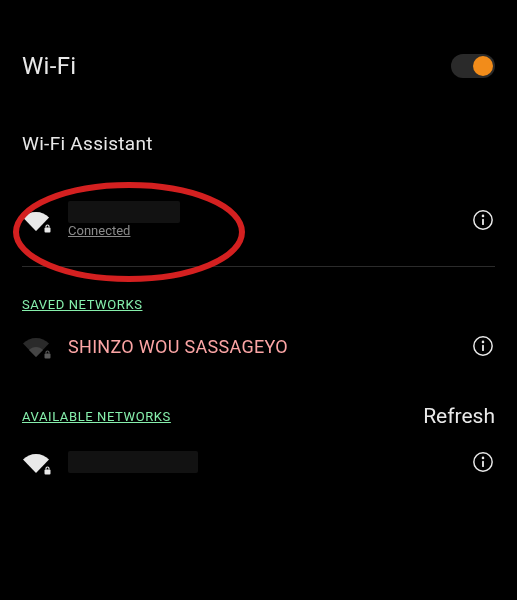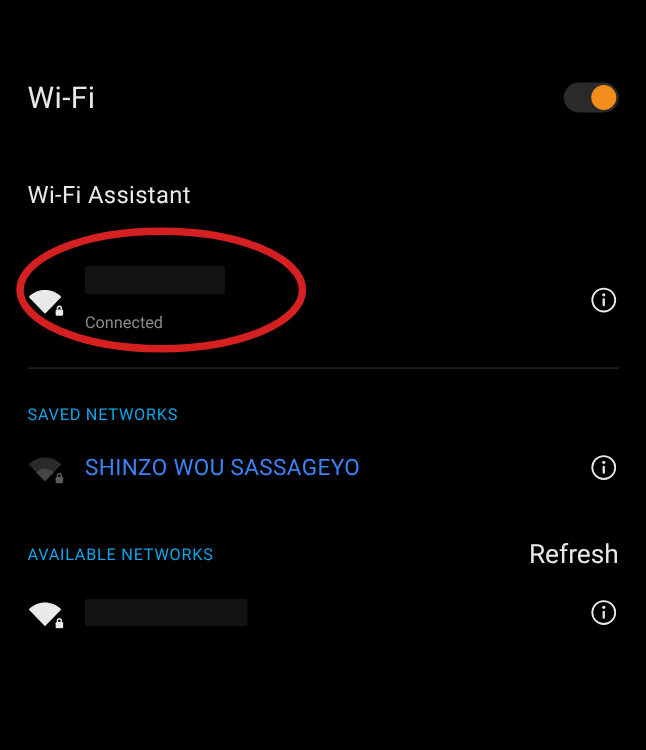--- a/index.html
+++ b/index.html
@@ -1,57 +1,57 @@
 <!DOCTYPE html>
 <html><head>
   <meta charset="utf-8">
   <style>
     * { margin:0; padding:0; box-sizing:border-box; }
     body {
       width:517px; height:600px; background:#000; color:#fff;
       font-family:-apple-system,BlinkMacSystemFont,"Segoe UI",Roboto,Helvetica,Arial,sans-serif;
       overflow:hidden; position:relative;
     }
-    .screen { padding:16px 22px; }
+    .screen { padding:4px 22px; }
     .row-top { display:flex; align-items:center; justify-content:space-between; padding-top:48px; }
     .title { font-size:24px; font-weight:400; color:#e9e9e9; letter-spacing:.3px; }
     .toggle {
       width:44px; height:24px; border-radius:12px; background:#2a2a2a;
       position:relative; cursor:pointer;
     }
     .toggle .knob {
       position:absolute; top:2px; right:2px; width:20px; height:20px;
       border-radius:50%; background:#f28c1a;
     }
     .assistant { font-size:19px; color:#e9e9e9; margin-top:52px; letter-spacing:.3px; }
     .conn {
       margin-top:36px; display:flex; align-items:center; gap:18px;
       position:relative; padding:10px 0 16px;
     }
     .conn-text { flex:1; }
     .conn-name {
       width:112px; height:22px; background:#121212; border-radius:2px;
     }
-    .conn-status { font-size:13px; color:#8a8a8a; margin-top:16px; }
+    .conn-status { font-size:13px; color:#8a8a8a; margin-top:0;text-decoration:underline; }
     .info-btn {
       width:24px; height:24px; display:flex; align-items:center; justify-content:center;
       cursor:pointer; flex-shrink:0;
     }
     .divider { height:1px; background:#2b2b2b; margin:12px 0 0; }
     .sect-head {
-      font-size:13px; color:#0ea5e9; letter-spacing:.6px; margin-top:30px;
+      font-size:13px; color:#86efac; letter-spacing:.6px; margin-top:30px;text-decoration:underline;
     }
     .sect-head-row {
       display:flex; align-items:center; justify-content:space-between; margin-top:46px;
     }
     .refresh { font-size:21px; color:#e9e9e9; cursor:pointer; }
     .net-row {
       display:flex; align-items:center; gap:18px; margin-top:22px;
     }
-    .net-name { flex:1; font-size:18px; color:#3b82f6; letter-spacing:.3px; }
+    .net-name { flex:1; font-size:18px; color:#fca5a5; letter-spacing:.3px; }
     .net-redact {
       width:130px; height:22px; background:#121212; border-radius:2px; flex:none;
       margin-right:auto;
     }
     .wrap-after-icon { flex:1; display:flex; align-items:center; }
     .wifi-ic { width:28px; height:22px; flex-shrink:0; position:relative; }
     .wifi-ic svg { width:28px; height:22px; display:block; }
     .lock-badge {
       position:absolute; bottom:-2px; right:-2px; width:9px; height:9px;
     }

